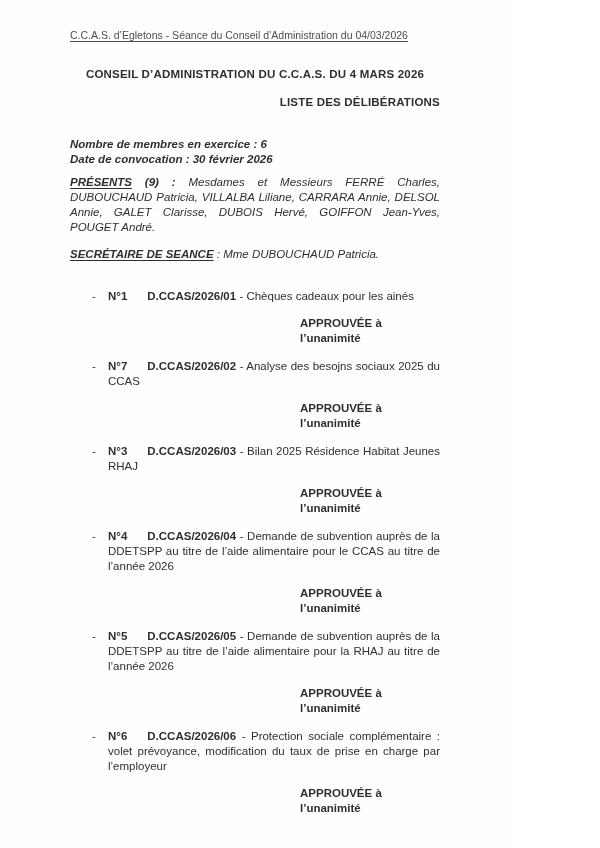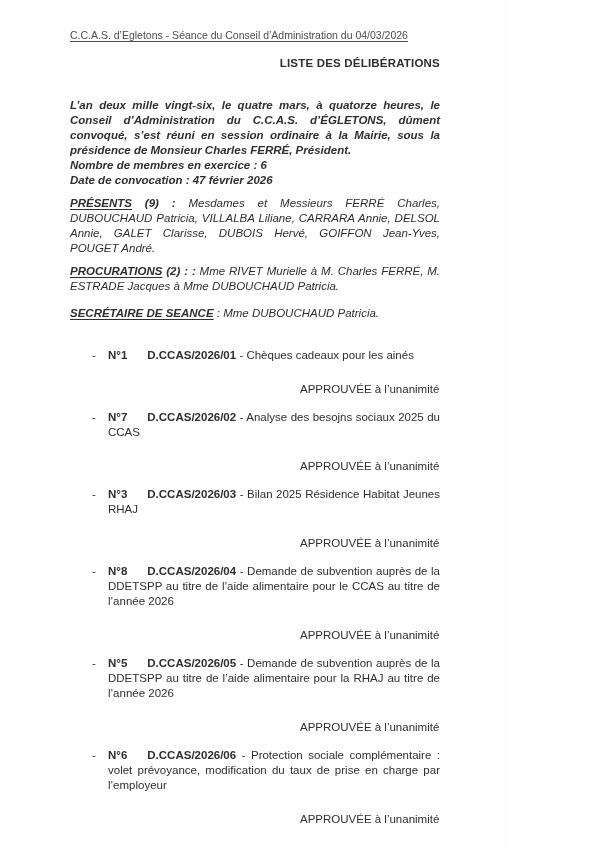--- a/index.html
+++ b/index.html
@@ -85,45 +85,45 @@
   }
   .delib-num {
     font-weight: bold;
     margin-right: 20px;
     white-space: nowrap;
   }
   .delib-ref {
     font-weight: bold;
   }
   .delib-result {
-    margin-top: 19px;
+    margin-top: 12px;
     margin-left: 230px;
+    font-weight: bold;
   }
 </style>
 </head>
 <body>
 
 <div class="page">
 
   <div class="doc-header">
     <span class="u-line">C.C.A.S. d’Egletons - Séance du Conseil d’Administration du 04/03/2026</span>
   </div>
 
+  <div class="doc-title">CONSEIL D’ADMINISTRATION DU C.C.A.S. DU 4 MARS 2026</div>
   <div class="doc-subtitle">LISTE DES DÉLIBÉRATIONS</div>
 
   <div class="intro">
-    <div class="intro-body">L’an deux mille vingt-six, le quatre mars, à quatorze heures, le Conseil d’Administration du C.C.A.S. d’ÉGLETONS, dûment convoqué, s’est réuni en session ordinaire à la Mairie, sous la présidence de Monsieur Charles FERRÉ, Président.</div>
     <div>Nombre de membres en exercice : 6</div>
-    <div>Date de convocation : 47 février 2026</div>
+    <div>Date de convocation : 30 février 2026</div>
   </div>
 
   <p class="att att-presents"><span class="label underlined">PRÉSENTS</span><span class="label"> (9) : </span><span>Mesdames et Messieurs FERRÉ Charles, DUBOUCHAUD Patricia, VILLALBA Liliane, CARRARA Annie, DELSOL Annie, GALET Clarisse, DUBOIS Hervé, GOIFFON Jean-Yves, POUGET André.</span></p>
 
 
-  <p class="att att-procurations"><span class="label underlined">PROCURATIONS</span><span class="label"> (2) : : </span><span>Mme RIVET Murielle à M. Charles FERRÉ, M. ESTRADE Jacques à Mme DUBOUCHAUD Patricia.</span></p>
 
   <p class="att att-secretary"><span class="label underlined">SECRÉTAIRE DE SEANCE</span><span> : Mme DUBOUCHAUD Patricia.</span></p>
 
   <div class="delib-list">
 
     <div class="delib-item">
       <div class="delib-head">
         <span class="delib-dash">-</span>
         <div class="delib-text"><span class="delib-num">N°1</span><span class="delib-ref">D.CCAS/2026/01</span> <span>- Chèques cadeaux pour les ainés</span></div>
       </div>
@@ -142,21 +142,21 @@
       <div class="delib-head">
         <span class="delib-dash">-</span>
         <div class="delib-text"><span class="delib-num">N°3</span><span class="delib-ref">D.CCAS/2026/03</span> <span>- Bilan 2025 Résidence Habitat Jeunes RHAJ</span></div>
       </div>
       <div class="delib-result">APPROUVÉE à l’unanimité</div>
     </div>
 
     <div class="delib-item">
       <div class="delib-head">
         <span class="delib-dash">-</span>
-        <div class="delib-text"><span class="delib-num">N°8</span><span class="delib-ref">D.CCAS/2026/04</span> <span>- Demande de subvention auprès de la DDETSPP au titre de l’aide alimentaire pour le CCAS au titre de l’année 2026</span></div>
+        <div class="delib-text"><span class="delib-num">N°4</span><span class="delib-ref">D.CCAS/2026/04</span> <span>- Demande de subvention auprès de la DDETSPP au titre de l’aide alimentaire pour le CCAS au titre de l’année 2026</span></div>
       </div>
       <div class="delib-result">APPROUVÉE à l’unanimité</div>
     </div>
 
     <div class="delib-item">
       <div class="delib-head">
         <span class="delib-dash">-</span>
         <div class="delib-text"><span class="delib-num">N°5</span><span class="delib-ref">D.CCAS/2026/05</span> <span>- Demande de subvention auprès de la DDETSPP au titre de l’aide alimentaire pour la RHAJ au titre de l’année 2026</span></div>
       </div>
       <div class="delib-result">APPROUVÉE à l’unanimité</div>

